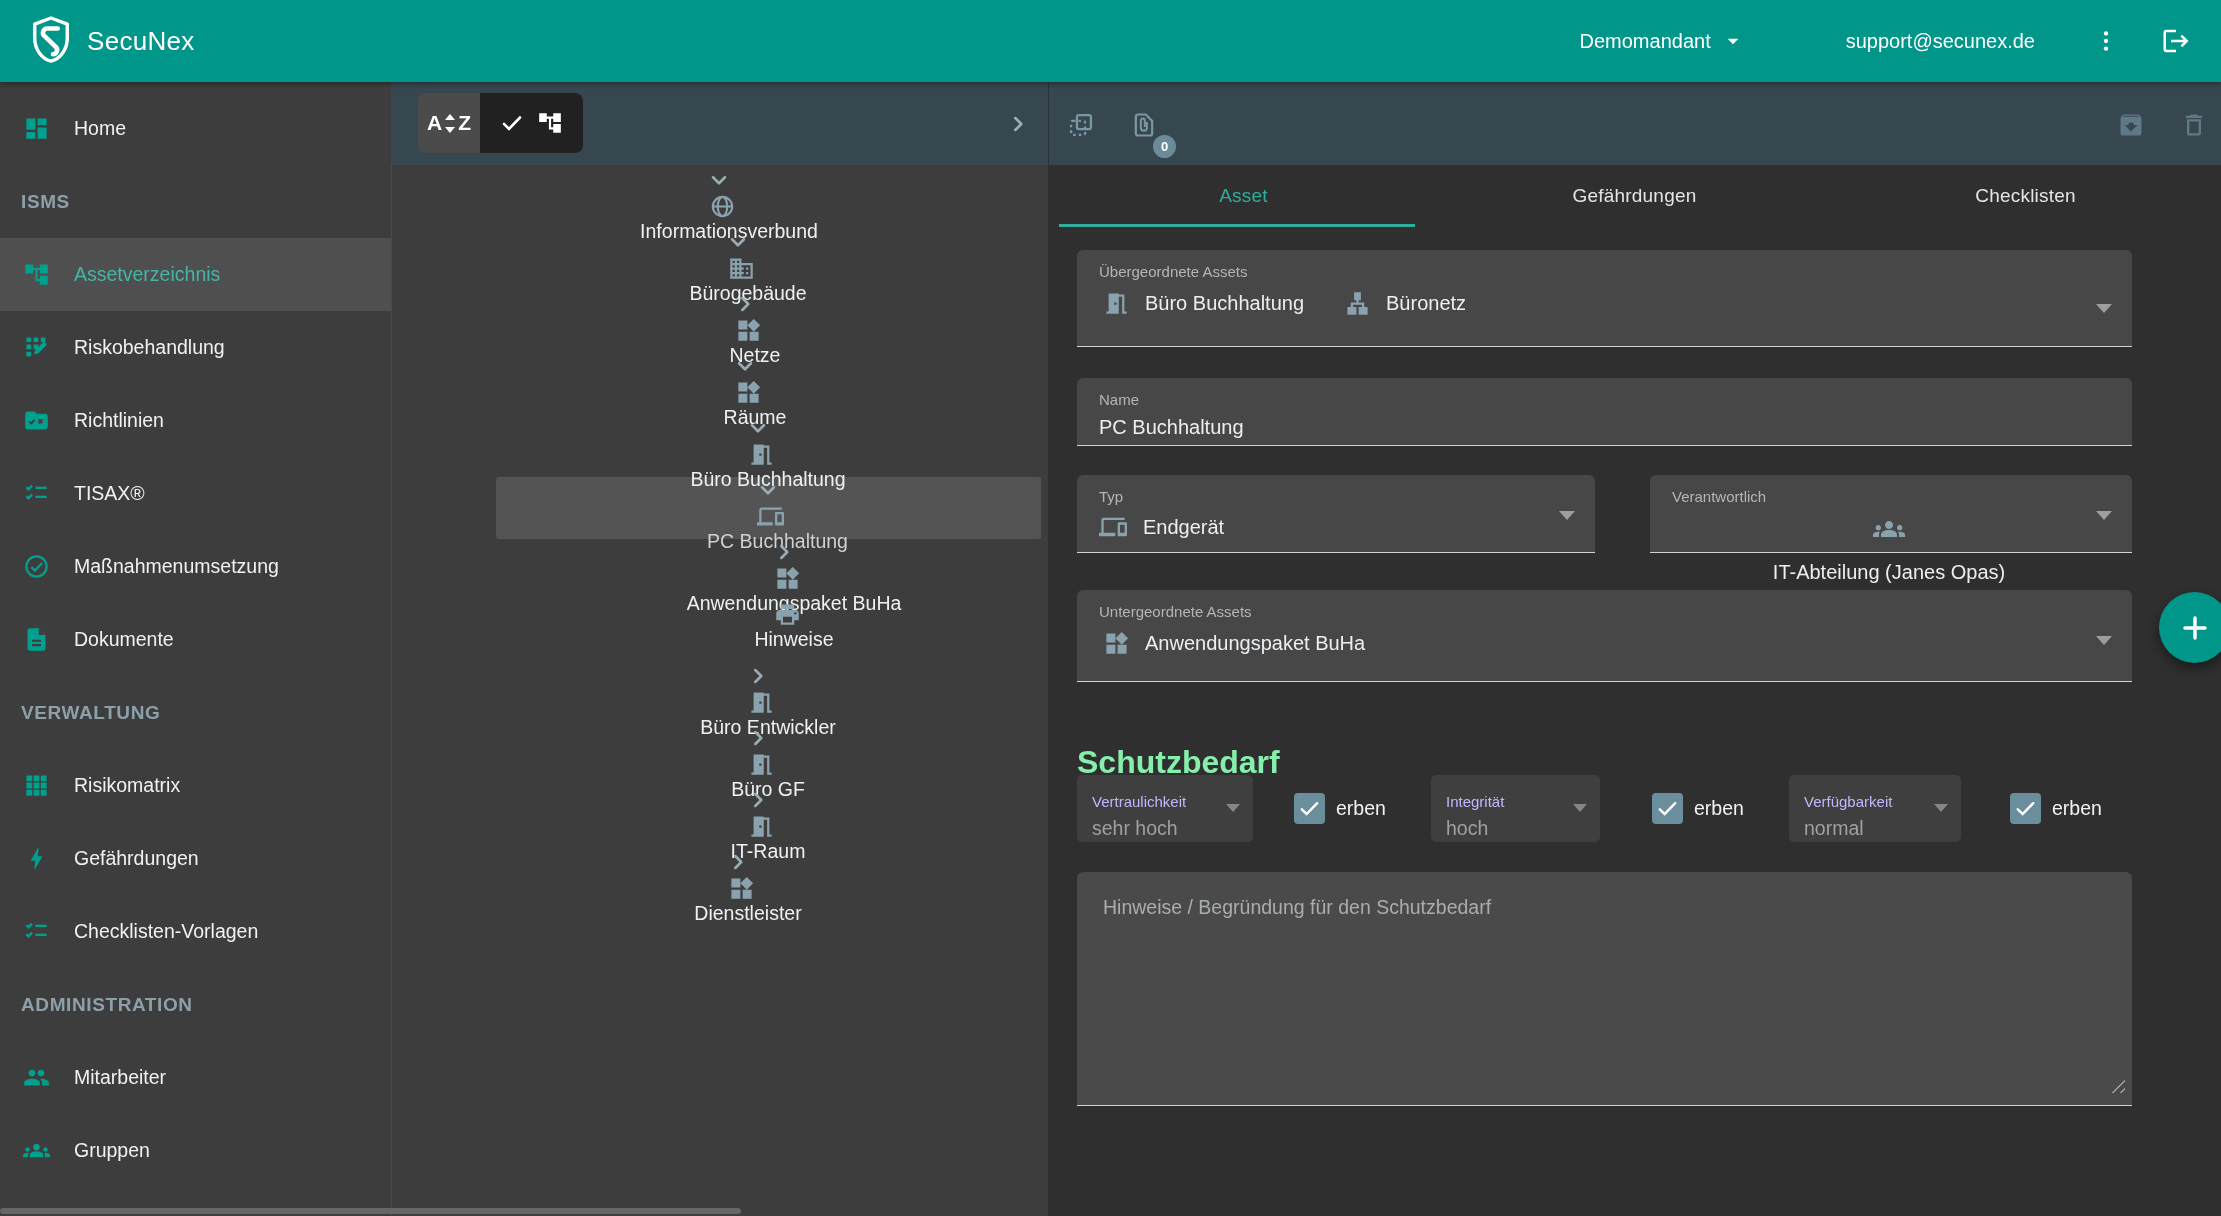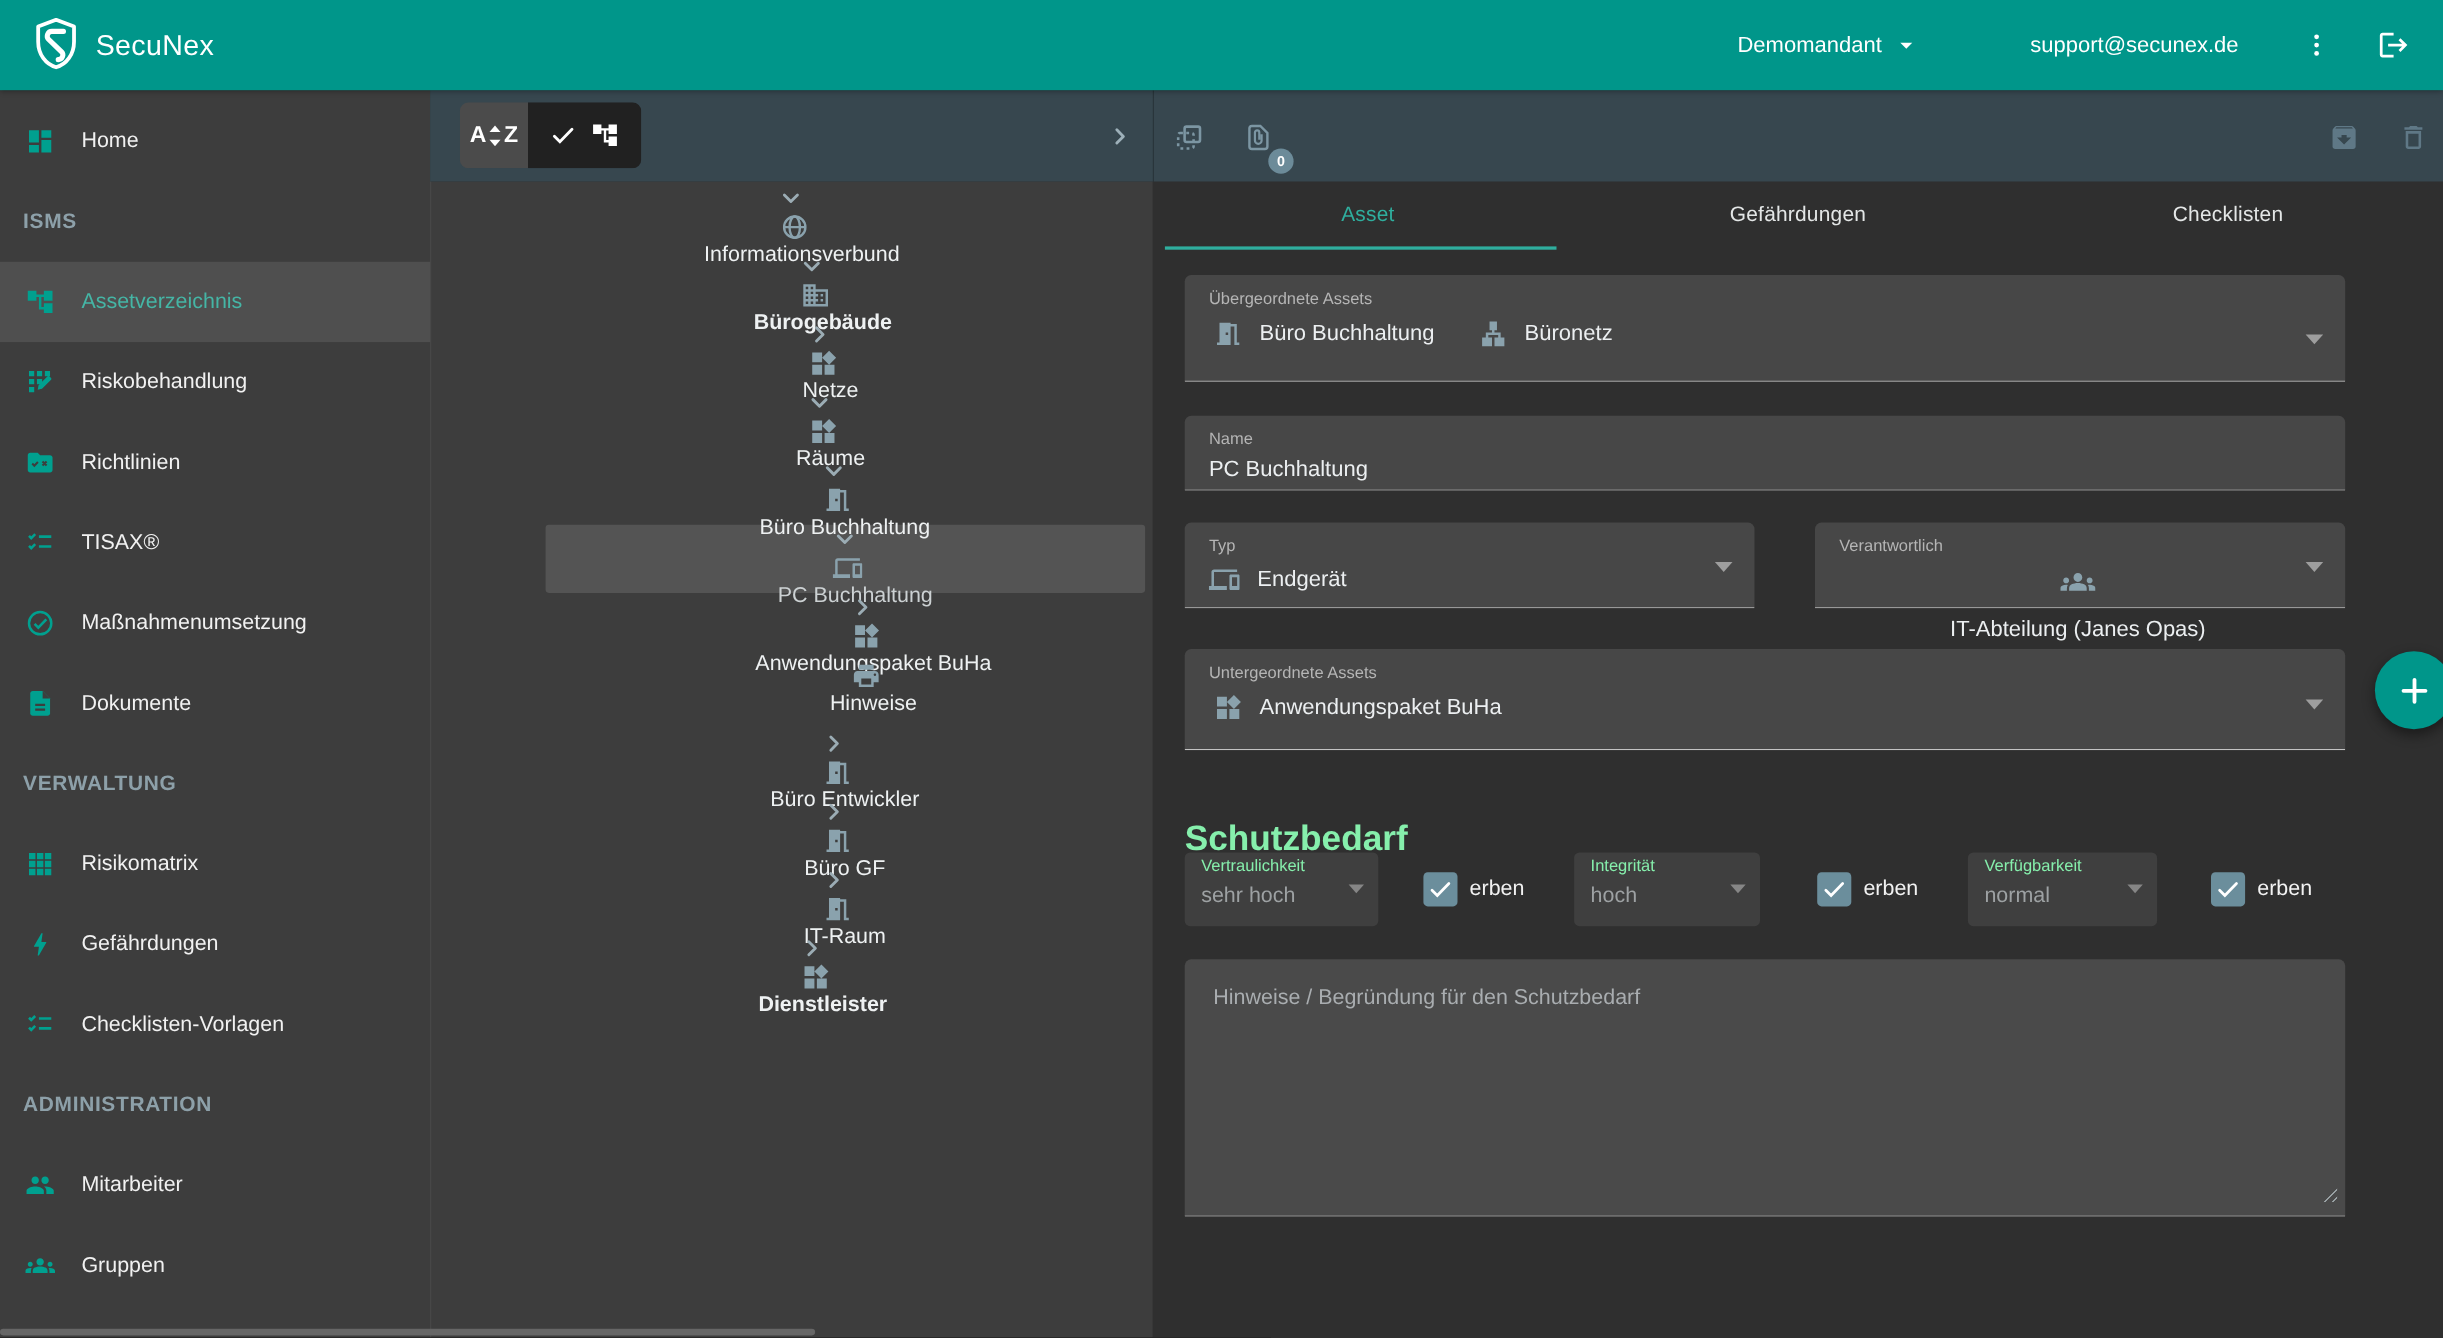--- a/index.html
+++ b/index.html
@@ -53,21 +53,21 @@
   .archiveb{left:1068px;color:#5f7886;}
   .trashb{left:1131px;color:#5f7886;}
 
   
   .treepanel{position:absolute;left:391px;top:165px;width:657px;bottom:0;background:#3d3d3d;
              border-left:1px solid #4a4a4a;box-sizing:border-box;padding-top:2px;}
   .trow{height:62px;display:flex;align-items:center;color:#eef1f2;font-size:19.5px;cursor:pointer;white-space:nowrap;flex-direction:column;}
   .tchev{width:26px;height:26px;color:#9bacb4;margin-right:20px;flex:none;}
   .tleaf{width:23px;flex:none;}
   .ticon{width:27px;height:27px;color:#8aa2ad;margin-right:14px;flex:none;}
-  .l0{padding-left:18px;}.l1{padding-left:56px;font-weight:bold;}.l2{padding-left:70px;}
+  .l0{padding-left:18px;}.l1{padding-left:56px;}.l2{padding-left:70px;}
   .l3{padding-left:96px;}.l4{padding-left:122px;}.l5{padding-left:148px;}
   .trow.selected{margin:0 7px 0 104px;padding-left:18px;background:#545454;border-radius:3px;color:#ccd1d3;}
   .hscroll{position:absolute;left:0;bottom:2px;width:741px;height:6px;background:#666;border-radius:3px;z-index:4;}
 
   
   .detail{position:absolute;left:1048px;top:165px;right:0;bottom:0;background:#2f2f2f;}
   .tabs{position:absolute;left:0;top:0;width:100%;height:62px;display:flex;}
   .tab{flex:1;display:flex;align-items:center;justify-content:center;font-size:19px;
        font-weight:500;color:#e3e6e6;letter-spacing:.2px;cursor:pointer;}
   .tab.active{color:#2fae9e;}
@@ -86,21 +86,21 @@
   .f-parent{top:85px;height:97px;}
   .f-name{top:213px;height:68px;}
   .f-typ{top:310px;height:78px;width:518px;}
   .f-resp{top:310px;height:78px;left:602px;width:482px;}
   .f-child{top:425px;height:92px;}
 
   .sb-heading{position:absolute;left:29px;top:552px;font-size:32px;font-weight:700;color:#86efac;}
   .sbrow{position:absolute;left:29px;top:610px;height:67px;width:1055px;}
   .sbgroup{position:absolute;top:0;display:flex;align-items:center;}
   .sbselect{height:67px;background:#3f3f3f;border-radius:5px;position:relative;box-sizing:border-box;cursor:default;}
-  .sblabel{font-size:15px;color:#86efac;padding:4px 15px 0;}
+  .sblabel{font-size:15px;color:#c4b5fd;padding:18px 15px 0;}
   .sbvalue{font-size:19.5px;color:#9da1a3;padding:7px 15px 0;}
   .sbcaret{position:absolute;right:13px;top:29px;width:0;height:0;border-left:7px solid transparent;
            border-right:7px solid transparent;border-top:8px solid #868686;}
   .sbcheck{width:31px;height:31px;border-radius:4px;background:#6b8e9c;display:flex;align-items:center;
            justify-content:center;cursor:pointer;}
   .sbcheck .ic{width:23px;height:23px;color:#fff;}
   .sbname{margin-left:11px;font-size:19.5px;color:#f2f2f2;}
 
   .notes{position:absolute;left:29px;top:707px;width:1055px;height:234px;background:#4a4a4a;
          border:none;border-bottom:1px solid #d2d2d2;border-radius:6px 6px 0 0;box-sizing:border-box;

